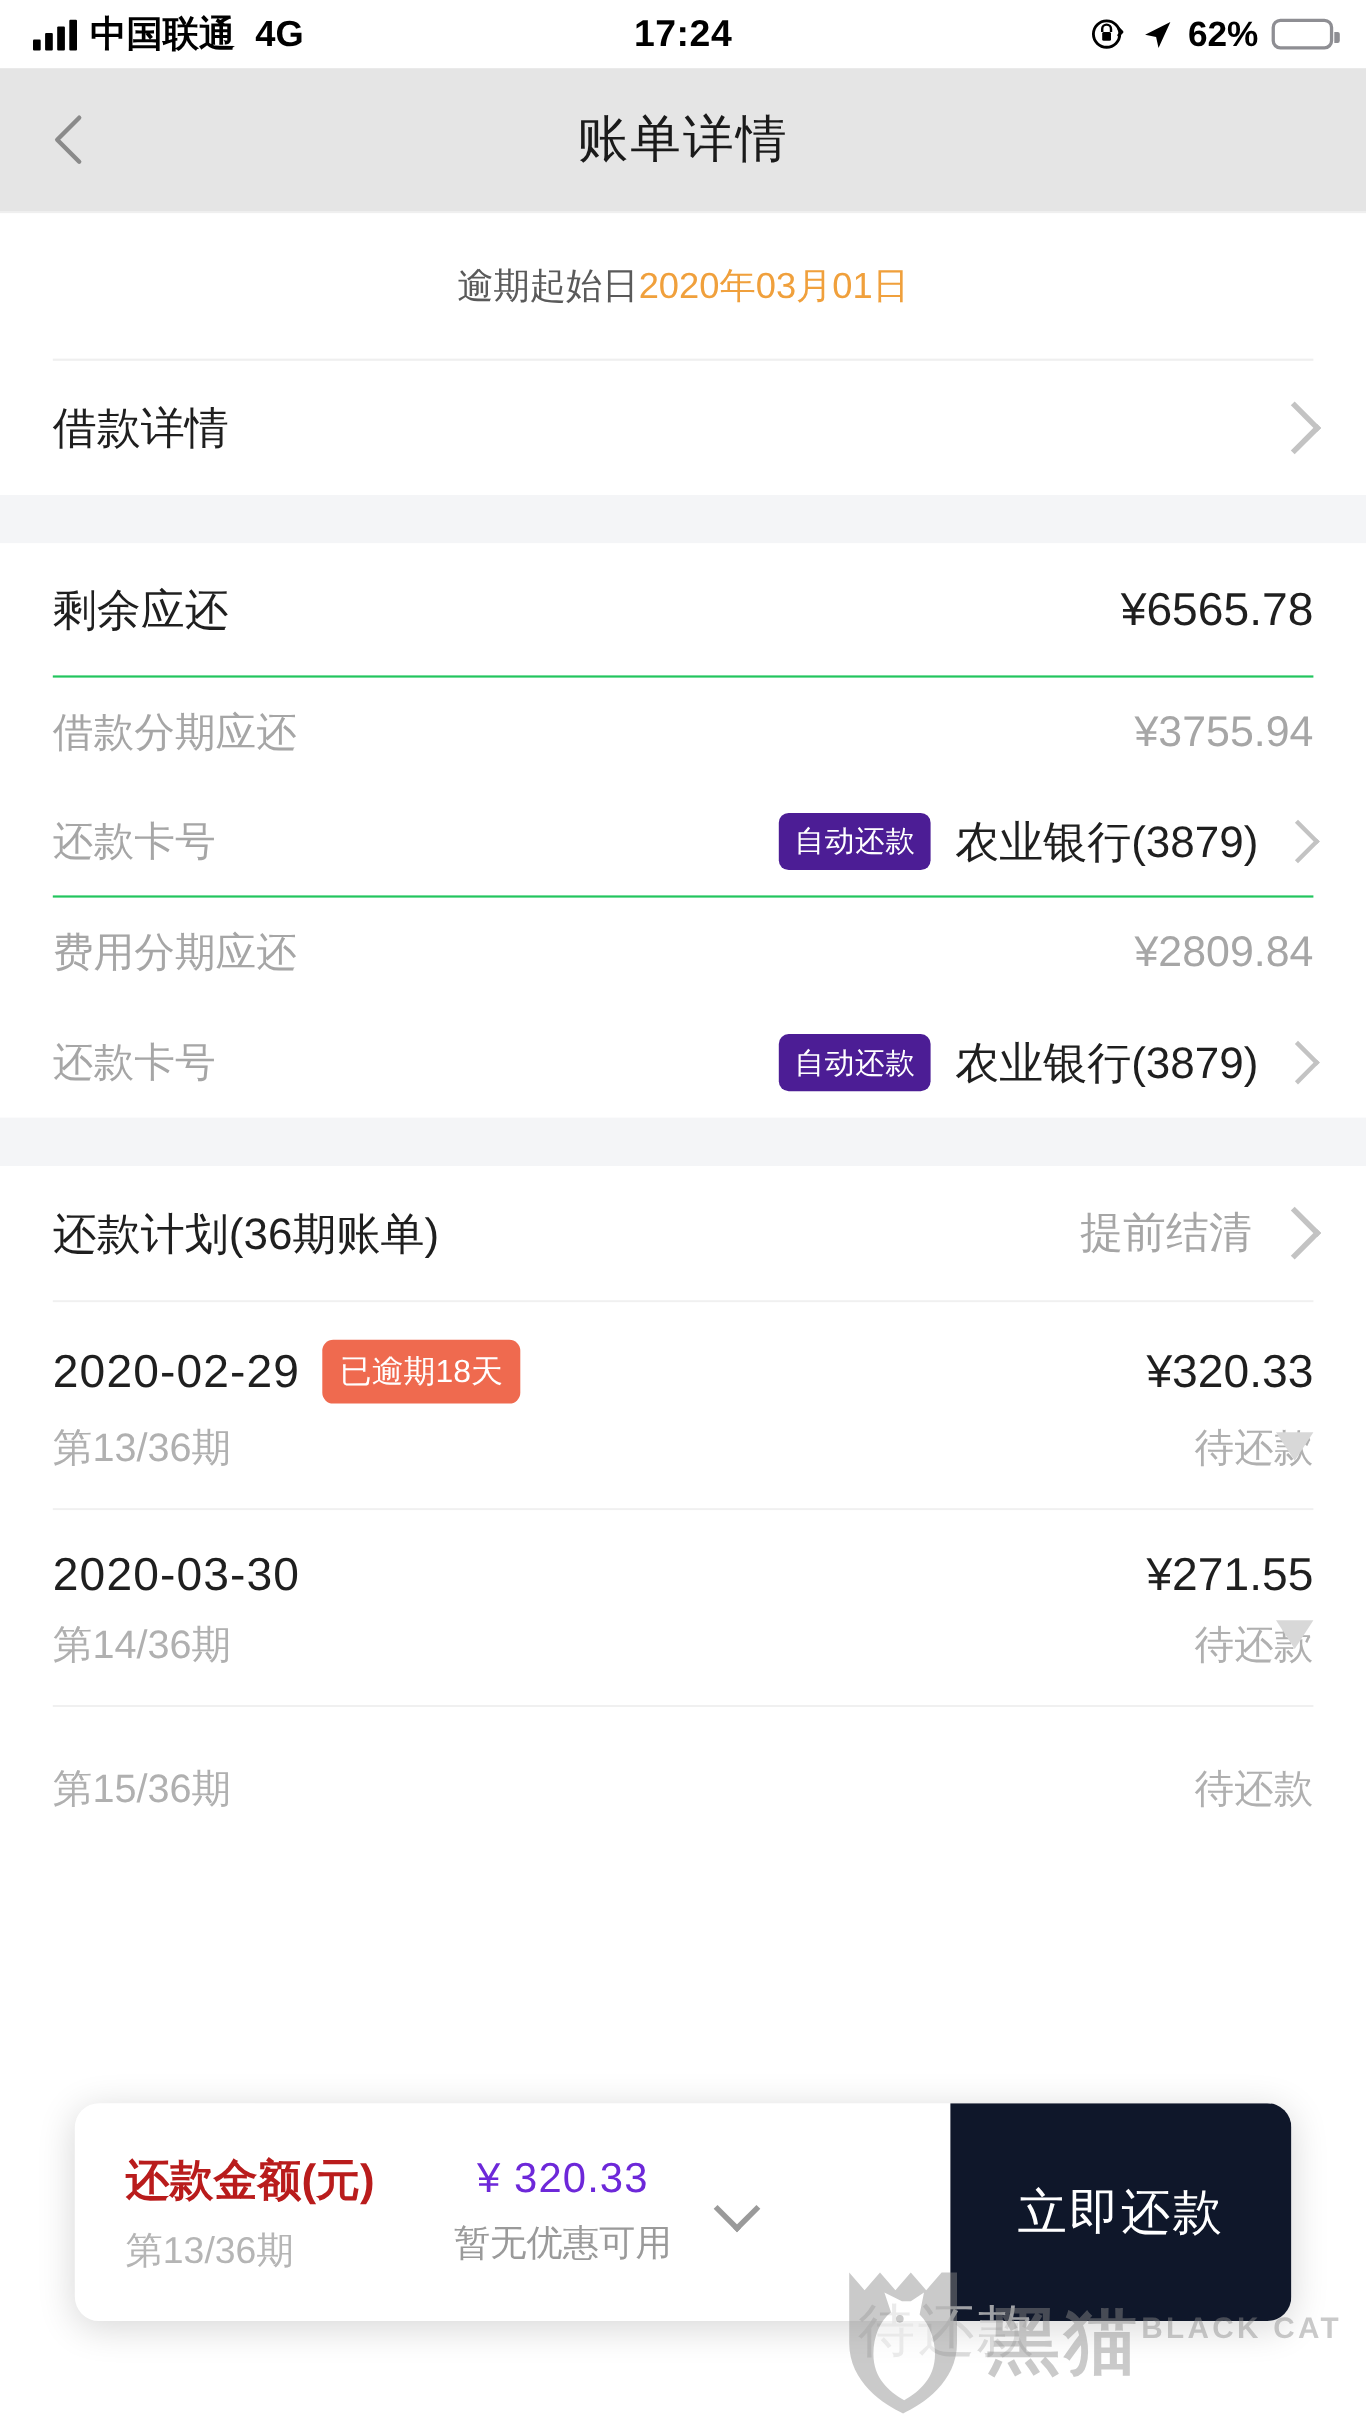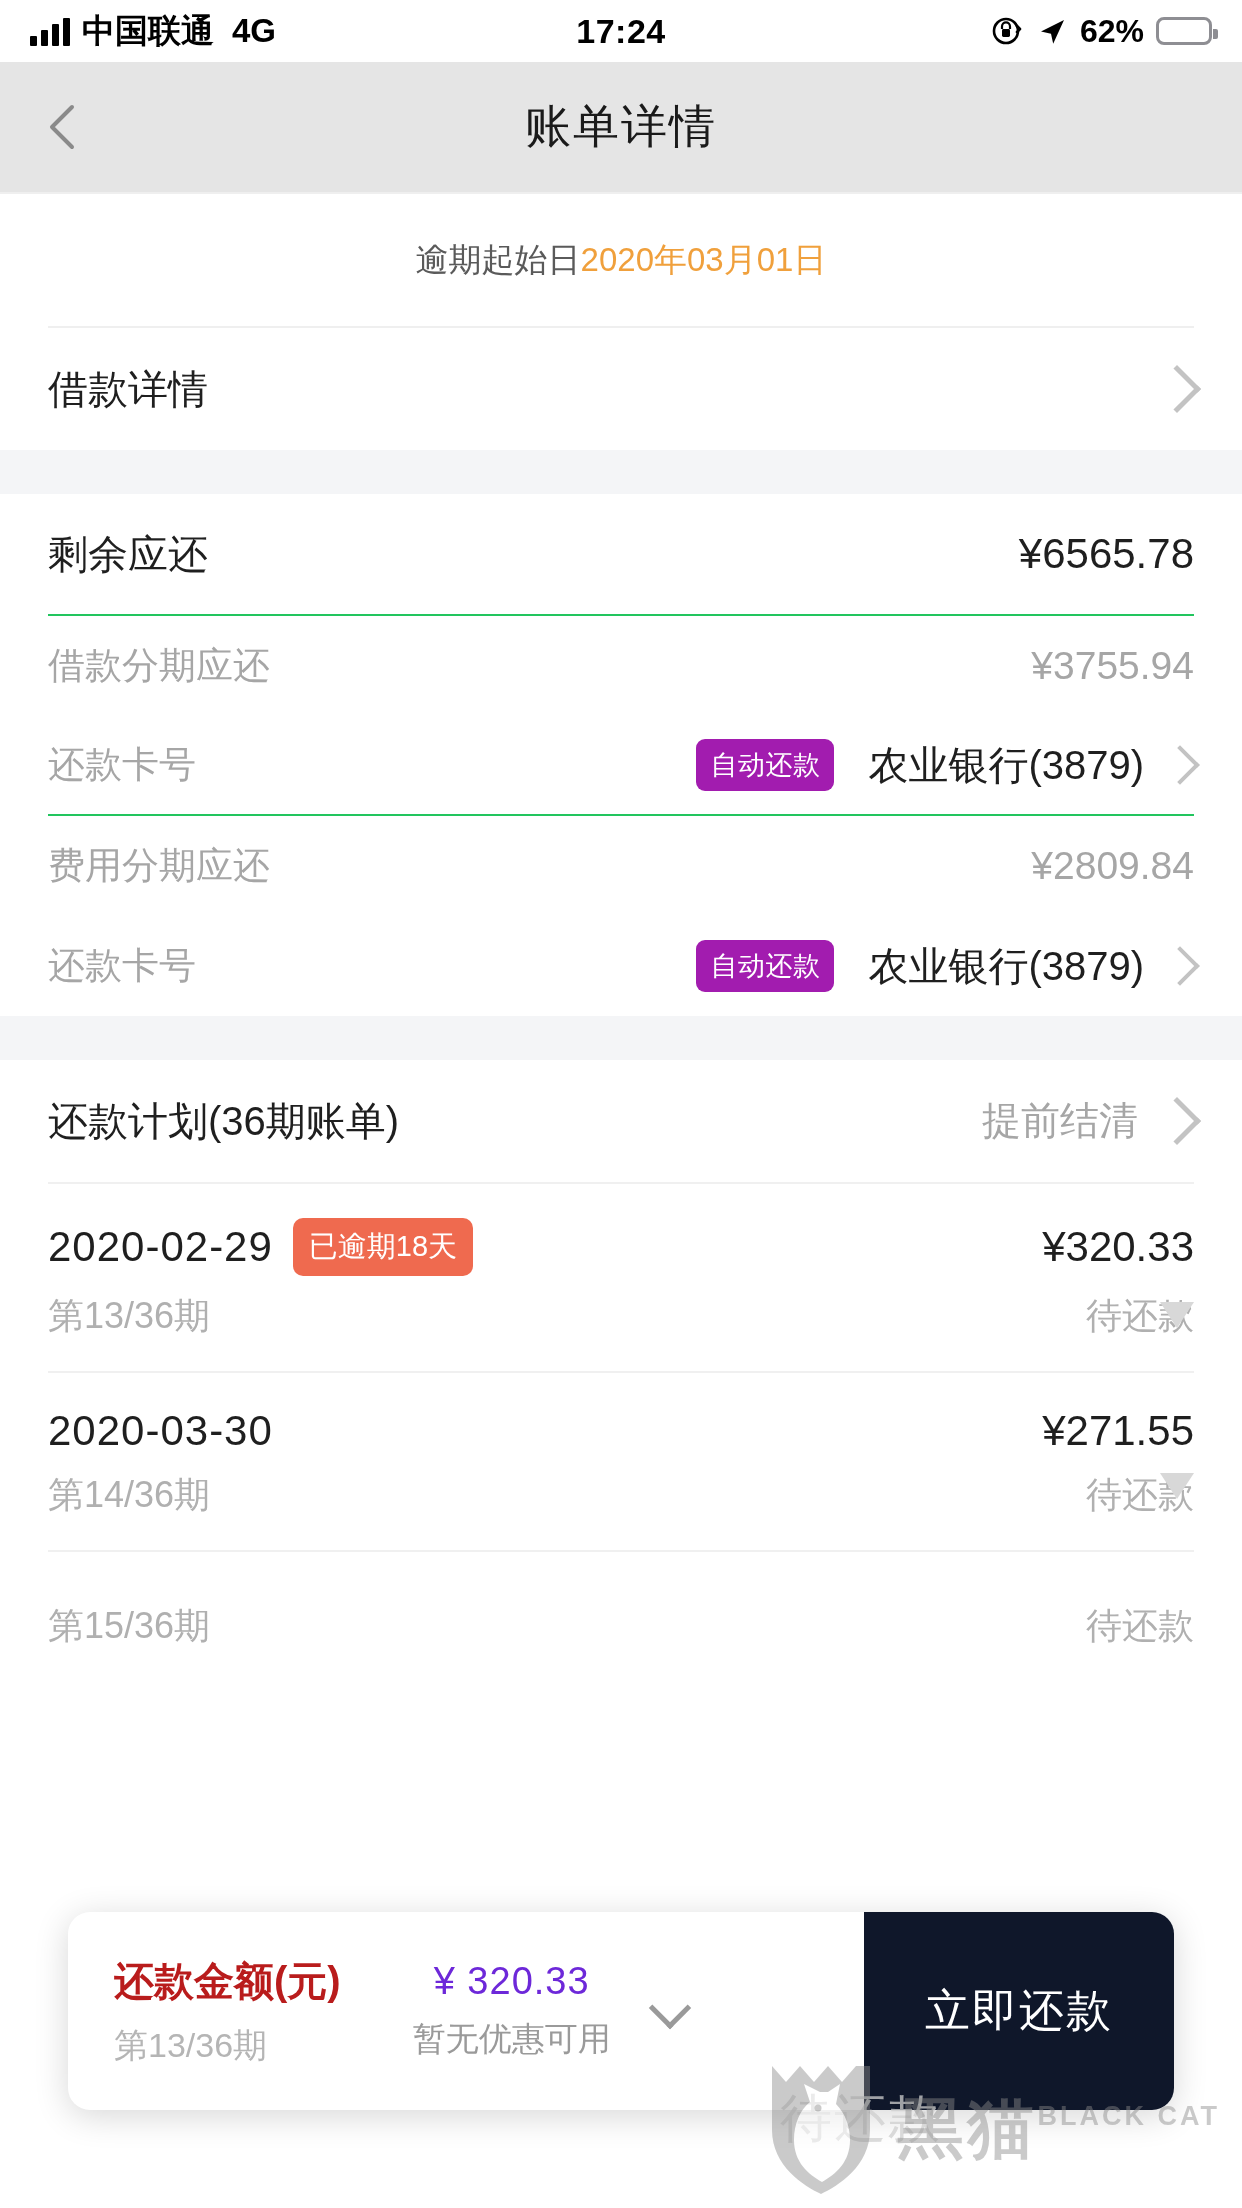--- a/index.html
+++ b/index.html
@@ -80,23 +80,23 @@
     width: 28px; height: 28px; margin-left: 22px; flex: 0 0 auto;
     border-top: 4px solid #c3c3c3; border-right: 4px solid #c3c3c3;
     transform: rotate(45deg);
   }
   .chev-lg {
     width: 34px; height: 34px;
     border-top: 5px solid #c3c3c3; border-right: 5px solid #c3c3c3;
   }
 
   .badge-auto {
-    display:inline-block; background:#a21caf; color:#fff;
+    display:inline-block; background:#4c1d95; color:#fff;
     font-size: 27px; padding: 8px 14px; border-radius: 9px;
-    margin-right: 34px; letter-spacing: .5px;
+    margin-right: 22px; letter-spacing: .5px;
   }
 
   
   .plan-item { padding: 0 48px; background:#fff; }
   .plan-inner { padding: 34px 0 30px 0; }
   .plan-top { display:flex; align-items:center; }
   .plan-date { font-size: 42px; color:#1f1f1f; letter-spacing:1px; }
   .badge-overdue {
     background:#ef6a4f; color:#fff; font-size:29px;
     padding: 9px 16px; border-radius:10px; margin-left:20px;

